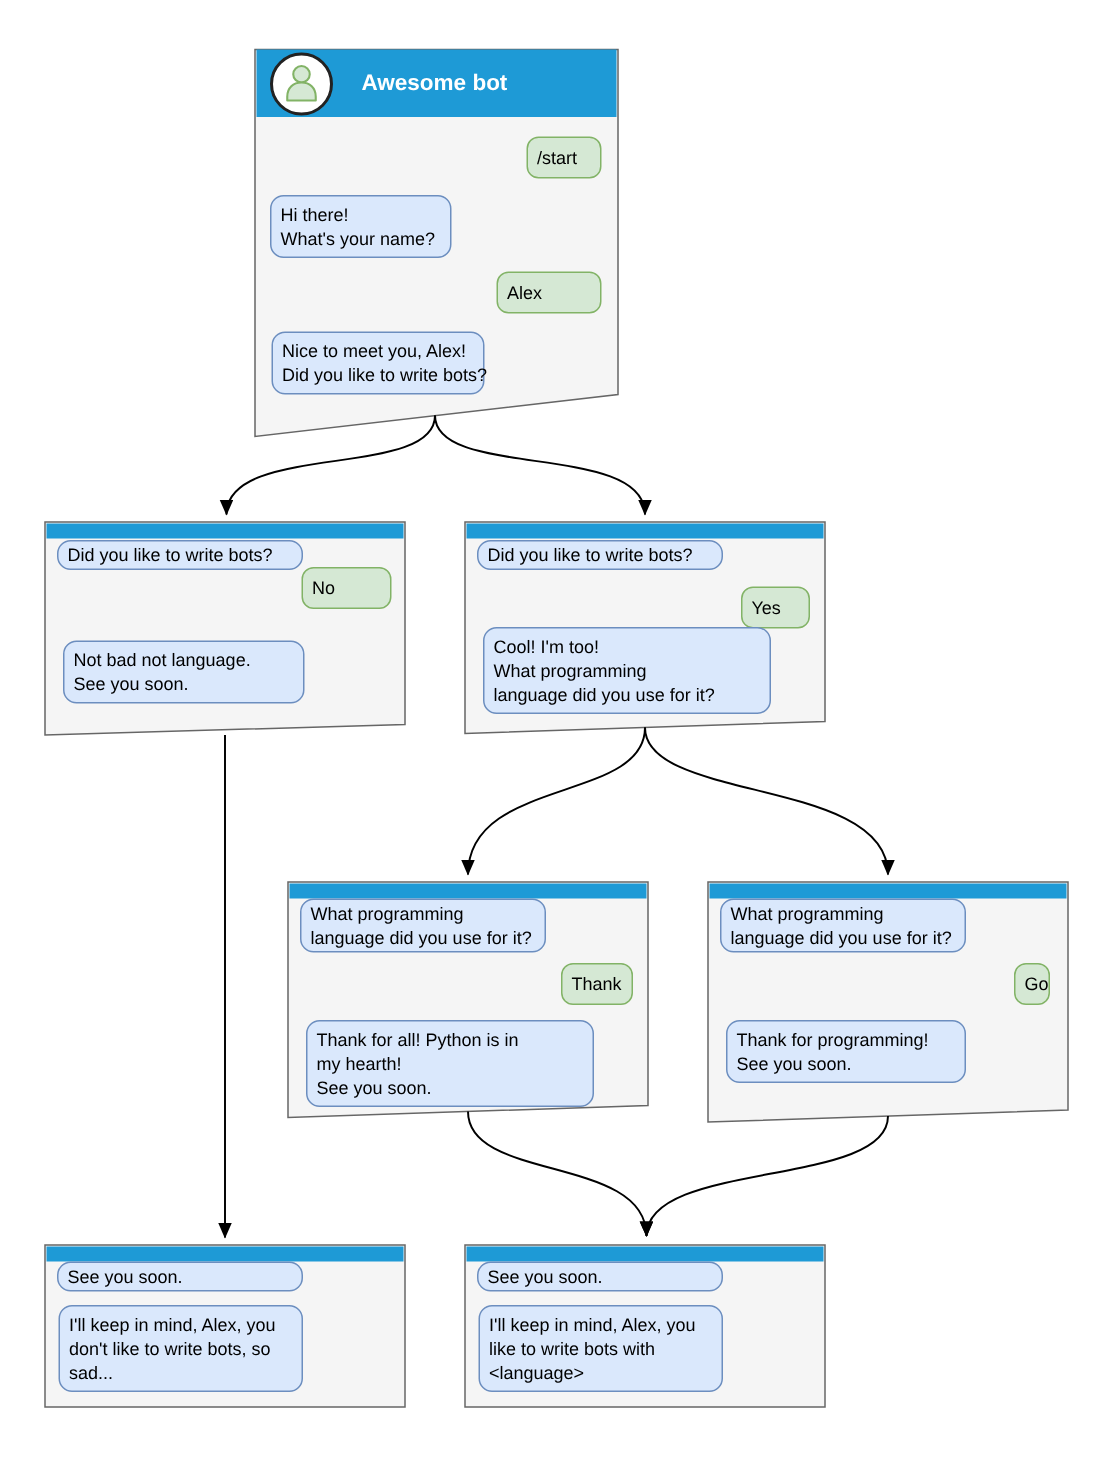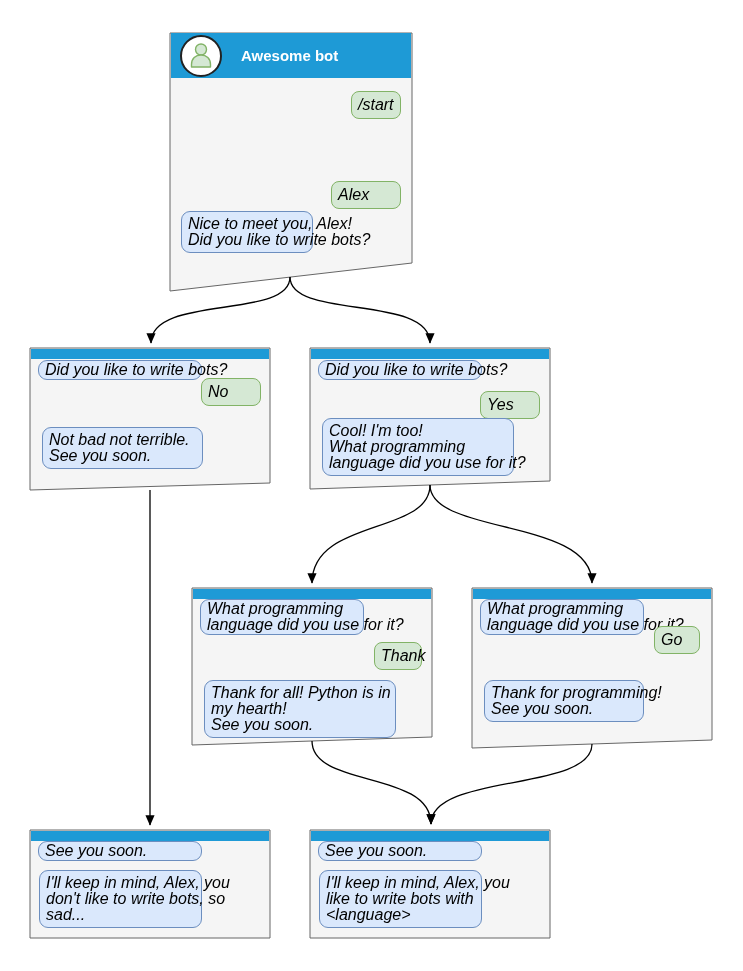--- a/index.html
+++ b/index.html
@@ -28,21 +28,21 @@
     position:absolute;left:1px;right:1px;top:0;height:45px;
     background:var(--header-blue);
     display:flex;align-items:center;text-align:center;
   }
   .hdr .title{
     color:var(--title-text);font-weight:bold;font-size:15px;margin-left:18px;
   }
   .avatar{margin-left:8px;flex:0 0 auto;}
   .b{
     position:absolute;box-sizing:border-box;
-    font-size:16px;line-height:16px;white-space:pre;border-radius:9px;font-style:italic;
+    font-size:12px;line-height:16px;white-space:pre;border-radius:9px;
   }
   .bot{
     background:var(--bot-bubble-fill);
     border:1px solid var(--bot-bubble-border);
     padding:4px 6px;
   }
   .bot.echo{padding:1px 6px;}
   .user{
     background:var(--user-bubble-fill);
     border:1px solid var(--user-bubble-border);
@@ -83,57 +83,59 @@
   <div class="win" style="left:170px;top:33px;width:242px;height:258px">
     <div class="hdr">
       <svg class="avatar" width="44" height="44" viewBox="0 0 44 44">
         <circle cx="22" cy="22" r="20" fill="#ffffff" stroke="#222222" stroke-width="2"></circle>
         <circle cx="22" cy="15.5" r="5.5" fill="#d5e8d4" stroke="#82b366" stroke-width="1.4"></circle>
         <path d="M12.5 33 v-2.5 c0,-6 4,-9.5 9.5,-9.5 s9.5,3.5 9.5,9.5 V33 z" fill="#d5e8d4" stroke="#82b366" stroke-width="1.4" stroke-linejoin="round"></path>
       </svg>
       <span class="title">Awesome bot</span>
     </div>
     <div class="b user" style="right:11px;top:58px;width:50px">/start</div>
+    <div class="b bot" style="left:10px;top:97px;width:121px">Hi there!
+What's your name?</div>
     <div class="b user" style="right:11px;top:148px;width:70px">Alex</div>
-    <div class="b bot" style="left:11px;top:178px;width:132px">Nice to meet you, Alex!
+    <div class="b bot" style="left:11px;top:188px;width:142px">Nice to meet you, Alex!
 Did you like to write bots?</div>
   </div>
 
   <div class="win" style="left:30px;top:348px;width:240px;height:143px">
     <div class="bar"></div>
     <div class="b bot echo" style="left:8px;top:12px;width:164px">Did you like to write bots?</div>
     <div class="b user" style="right:9px;top:30px;width:60px">No</div>
-    <div class="b bot" style="left:12px;top:79px;width:161px">Not bad not terrible.
+    <div class="b bot" style="left:12px;top:79px;width:161px">Not bad not language.
 See you soon.</div>
   </div>
 
   <div class="win" style="left:310px;top:348px;width:240px;height:142px">
     <div class="bar"></div>
     <div class="b bot echo" style="left:8px;top:12px;width:164px">Did you like to write bots?</div>
-    <div class="b user" style="right:10px;top:43px;width:60px">Yes</div>
+    <div class="b user" style="right:10px;top:43px;width:46px">Yes</div>
     <div class="b bot" style="left:12px;top:70px;width:192px">Cool! I'm too!
 What programming
 language did you use for it?</div>
   </div>
 
   <div class="win" style="left:192px;top:588px;width:240px;height:157px">
     <div class="bar"></div>
     <div class="b bot echo" style="left:8px;top:11px;width:164px">What programming
 language did you use for it?</div>
     <div class="b user" style="right:10px;top:54px;width:48px">Thank</div>
     <div class="b bot" style="left:12px;top:92px;width:192px">Thank for all! Python is in
 my hearth!
 See you soon.</div>
   </div>
 
   <div class="win" style="left:472px;top:588px;width:240px;height:160px">
     <div class="bar"></div>
     <div class="b bot echo" style="left:8px;top:11px;width:164px">What programming
 language did you use for it?</div>
-    <div class="b user" style="right:12px;top:38px;width:46px">Go</div>
+    <div class="b user" style="right:12px;top:54px;width:24px">Go</div>
     <div class="b bot" style="left:12px;top:92px;width:160px">Thank for programming!
 See you soon.</div>
   </div>
 
   <div class="win" style="left:30px;top:830px;width:240px;height:108px">
     <div class="bar"></div>
     <div class="b bot echo" style="left:8px;top:11px;width:164px">See you soon.</div>
     <div class="b bot" style="left:9px;top:40px;width:163px">I'll keep in mind, Alex, you
 don't like to write bots, so
 sad...</div>

